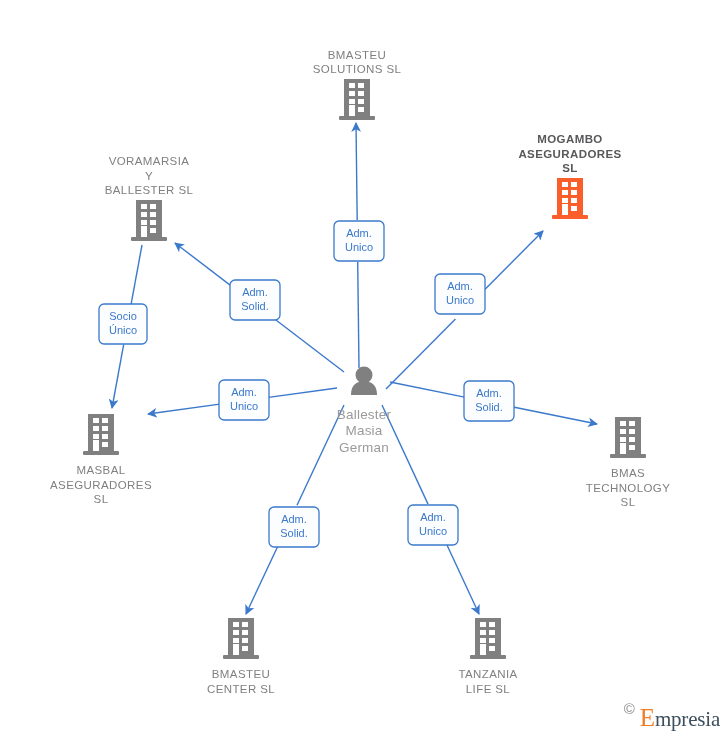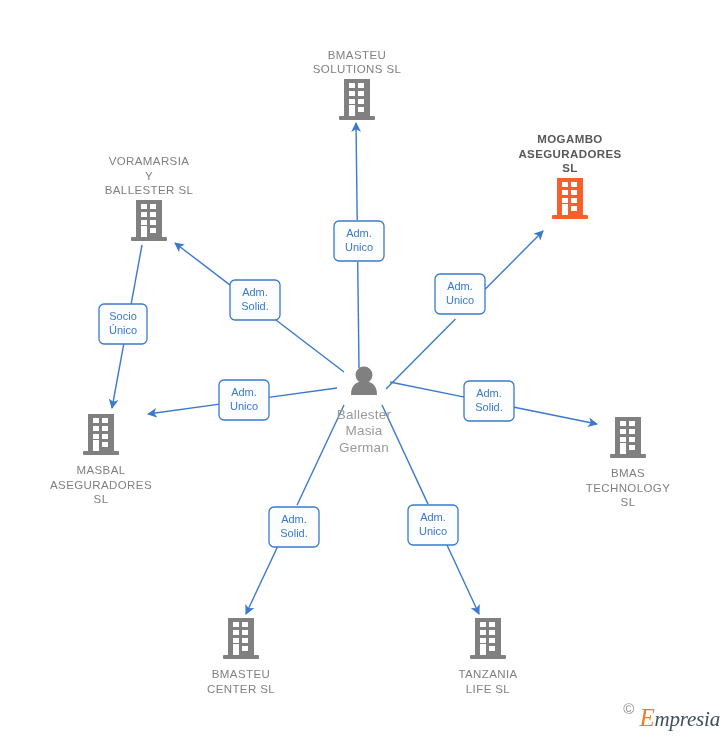--- a/index.html
+++ b/index.html
@@ -70,21 +70,20 @@
     gap: 5px;
     user-select: none;
   }
   .watermark .copy {
     font-family: "Liberation Sans", sans-serif;
     font-size: 15px;
     color: #8c8c8c;
   }
   .watermark .brand {
     font-family: "Liberation Serif", serif;
-    font-style: italic;
     font-size: 21px;
     color: #3d4f5c;
     letter-spacing: -0.2px;
     margin-top: 20px;
   }
   .watermark .brand .cap {
     color: #f07d28;
     font-size: 25px;
   }
 </style>

